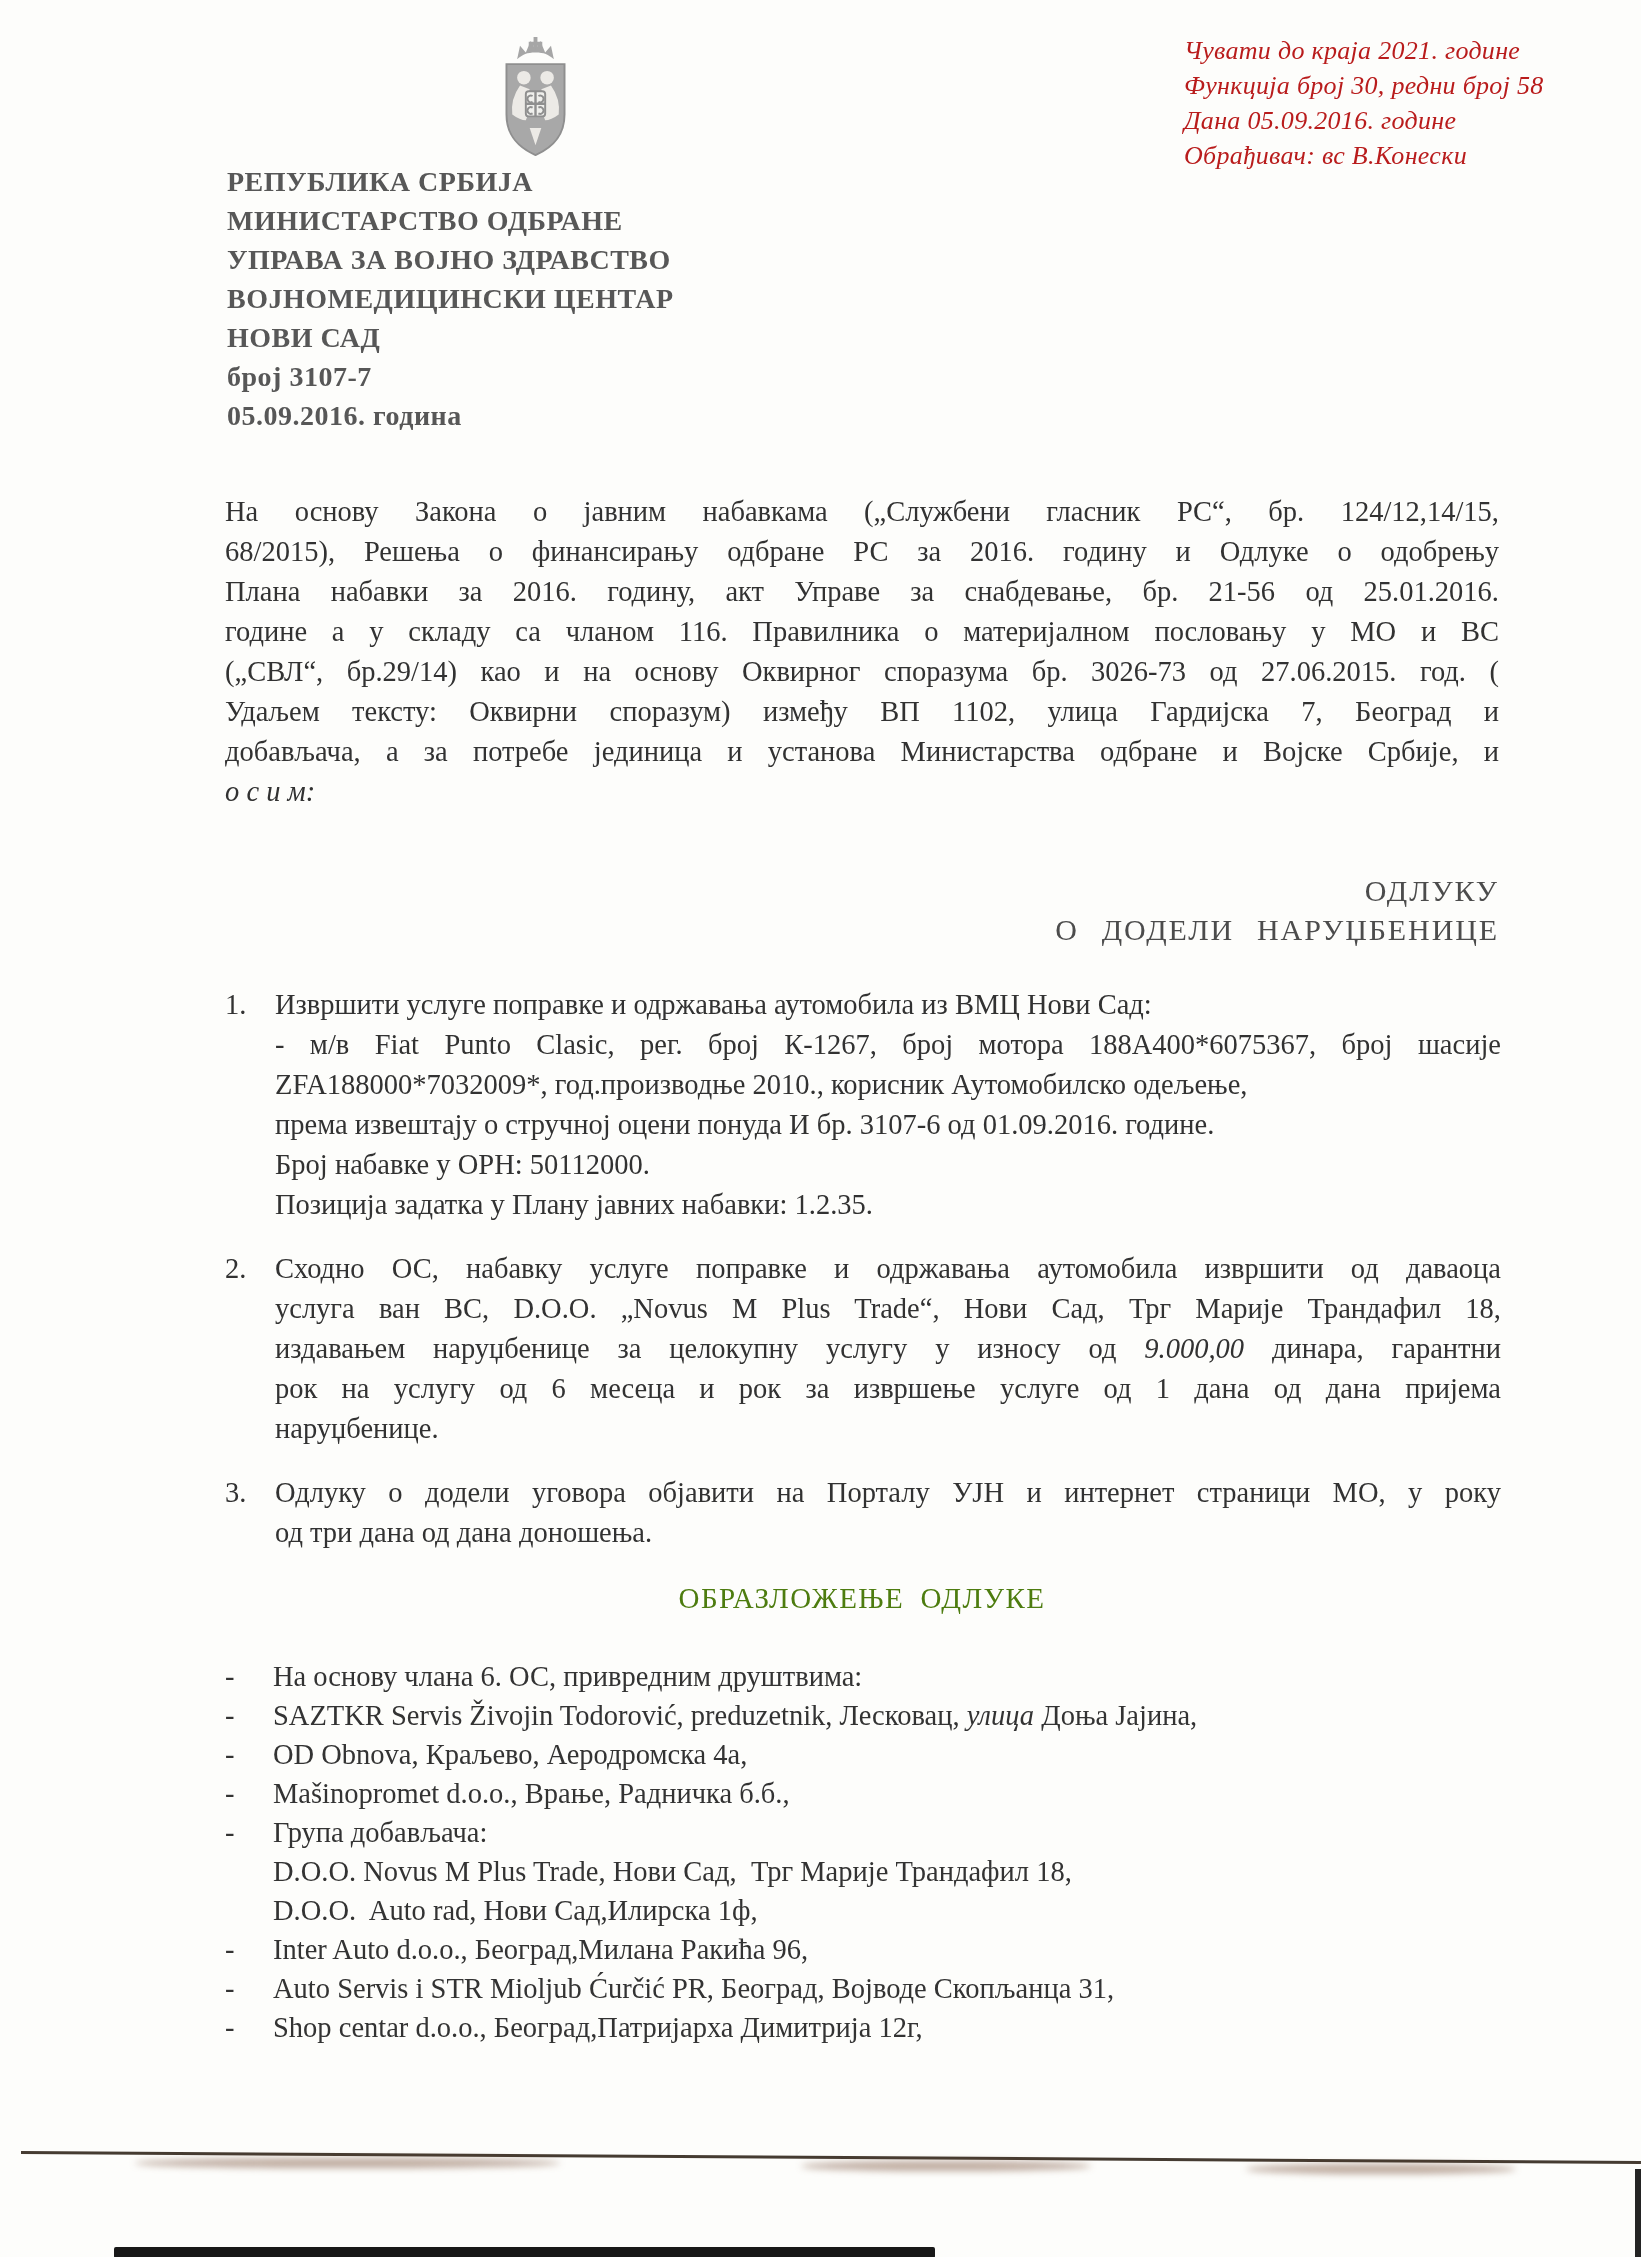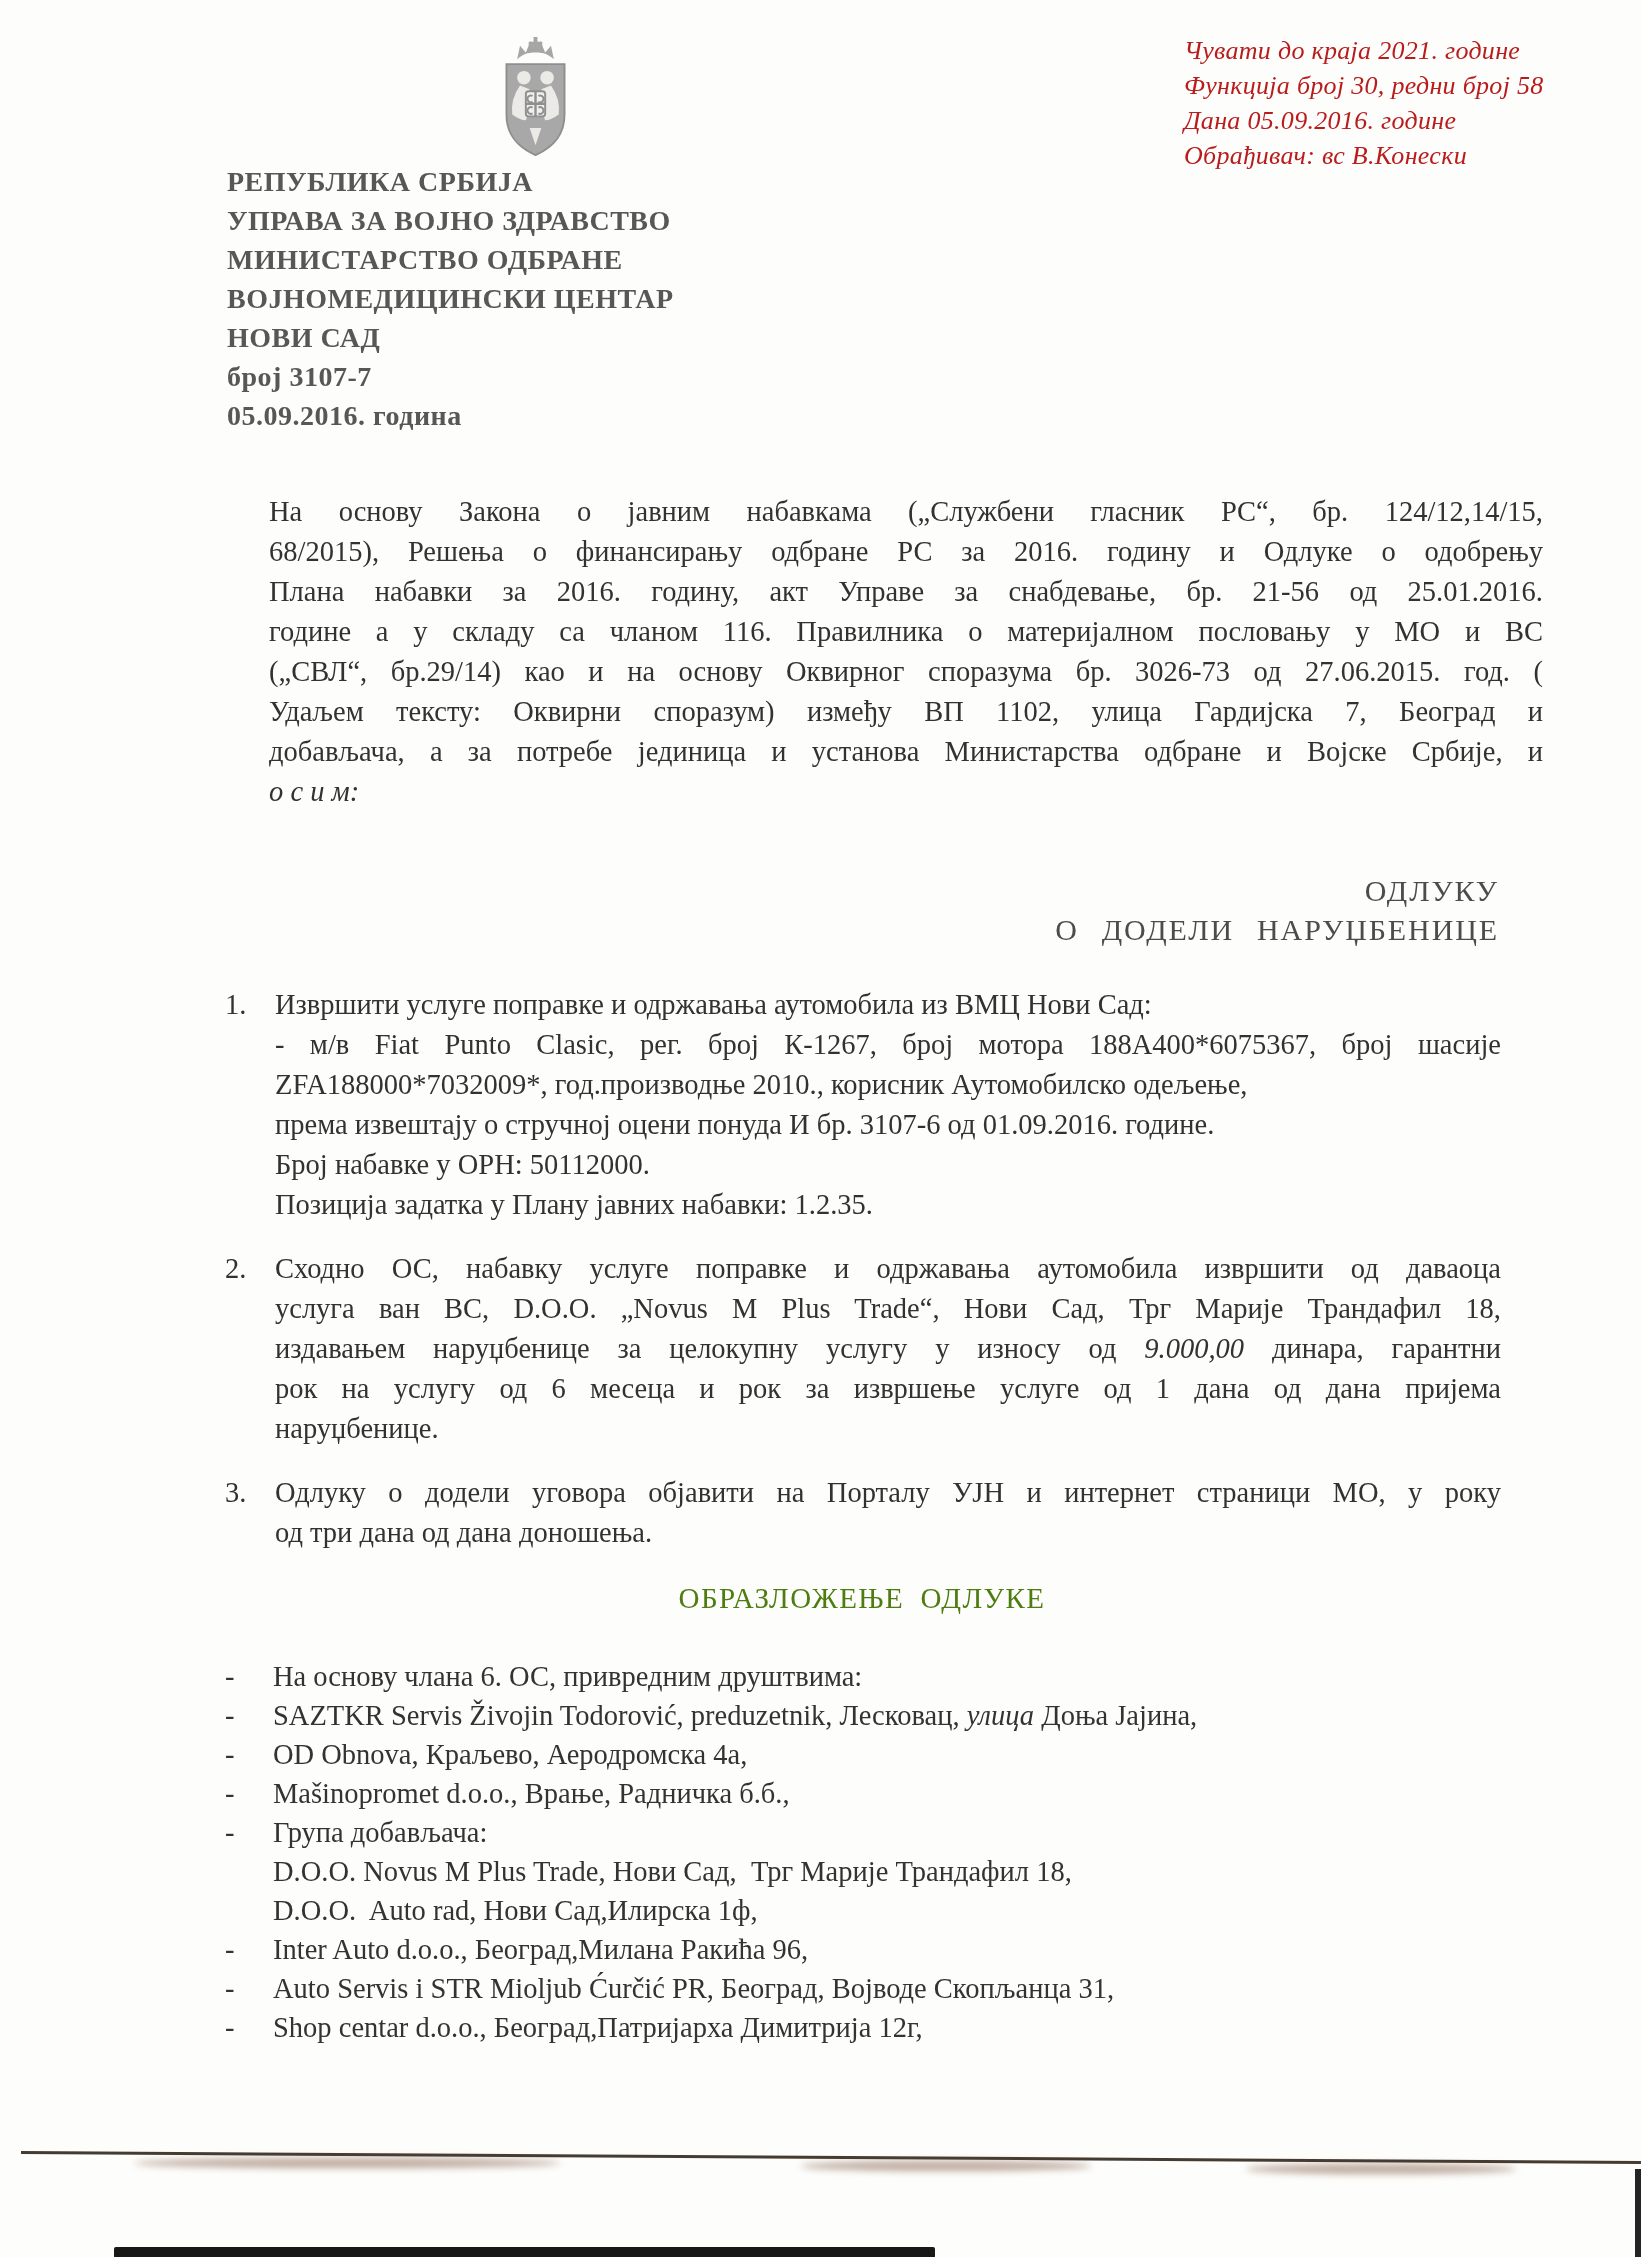--- a/index.html
+++ b/index.html
@@ -10,21 +10,21 @@
   .it{font-style:italic;}
   .jl{text-align:justify;text-align-last:justify;}
 
   .stamp{left:1184px;top:33px;font-style:italic;font-size:26px;line-height:35px;color:#b91c1c;letter-spacing:0.3px;}
 
   .emblem{left:491px;top:35px;}
 
   .letterhead{left:227px;top:162px;width:579px;font-weight:700;
               font-size:28px;line-height:39px;color:#575757;letter-spacing:0.5px;}
 
-  .intro{left:225px;top:492px;width:1274px;font-size:28.5px;line-height:40px;color:#323232;margin-left:44px;}
+  .intro{left:225px;top:492px;width:1274px;font-size:28.5px;line-height:40px;color:#323232;}
 
   .decision-heading{left:225px;top:871px;width:1274px;text-align:right;
                     font-size:30px;line-height:39px;color:#4c4c4c;letter-spacing:1.9px;}
   .decision-heading .l2{word-spacing:13.5px;}
 
   .numitem{left:225px;width:1276px;font-size:28.5px;line-height:40px;display:flex;color:#323232;}
   .num{width:50px;flex:none;}
   .itembody{flex:1;min-width:0;}
   #item1{top:985px;} #item2{top:1249px;} #item3{top:1473px;}
 
@@ -76,22 +76,22 @@
     <g fill="none" stroke="#8f8f8f" stroke-width="2">
       <path d="M43 63 a3.5 3.5 0 1 0 0 6"></path>
       <path d="M49 63 a3.5 3.5 0 1 1 0 6"></path>
       <path d="M43 75 a3.5 3.5 0 1 0 0 6"></path>
       <path d="M49 75 a3.5 3.5 0 1 1 0 6"></path>
     </g>
   </svg>
 
   <div class="abs letterhead">
     <div>РЕПУБЛИКА СРБИЈА</div>
+    <div>МИНИСТАРСТВО ОДБРАНЕ</div>
     <div>УПРАВА ЗА ВОЈНО ЗДРАВСТВО</div>
-    <div>МИНИСТАРСТВО ОДБРАНЕ</div>
     <div>ВОЈНОМЕДИЦИНСКИ ЦЕНТАР</div>
     <div>НОВИ САД</div>
     <div>број 3107-7</div>
     <div>05.09.2016. година</div>
   </div>
 
   <div class="abs intro">
     <div class="jl">На основу Закона о јавним набавкама („Службени гласник РС“, бр. 124/12,14/15,</div>
     <div class="jl">68/2015), Решења о финансирању одбране РС за 2016. годину и Одлуке о одобрењу</div>
     <div class="jl">Плана набавки за 2016. годину, акт Управе за снабдевање, бр. 21-56 од 25.01.2016.</div>

